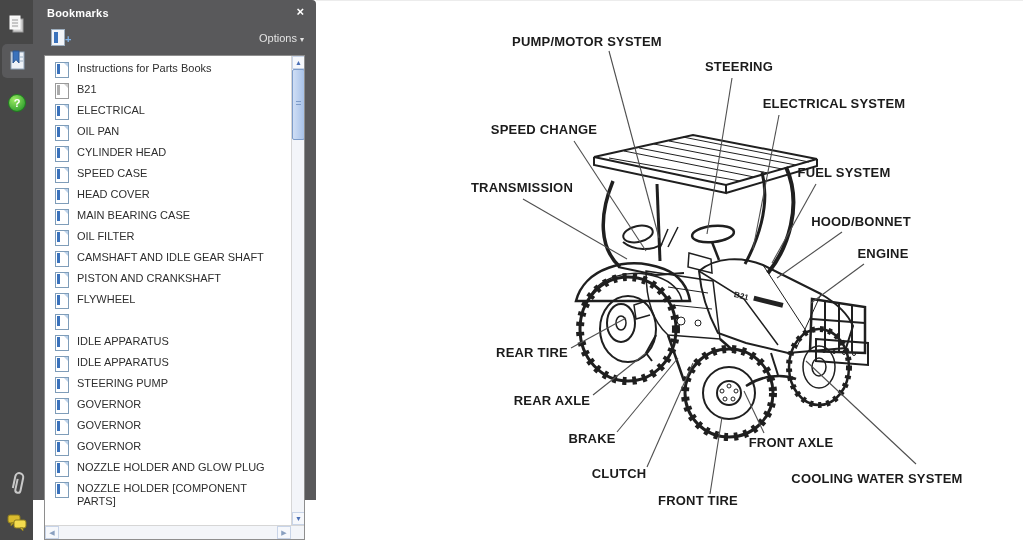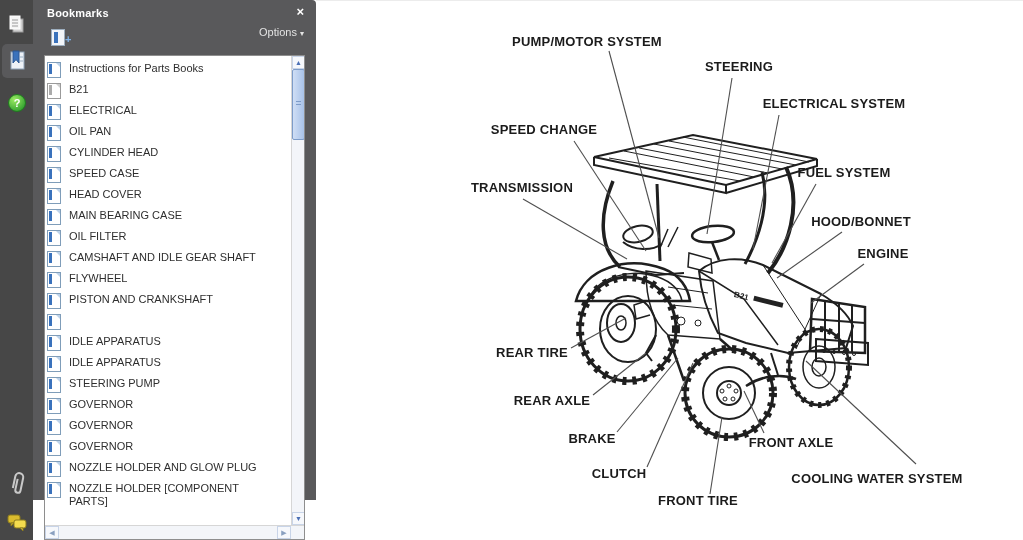--- a/index.html
+++ b/index.html
@@ -13,26 +13,26 @@
   
   .panel{position:absolute;left:33px;top:0;width:283px;height:500px;background:#59595b;border-radius:0 4px 0 0;}
   .panel-header{position:absolute;left:0;top:0;right:0;height:26px;}
   .panel-title{position:absolute;left:14px;top:7px;color:#fff;font-size:11px;font-weight:bold;letter-spacing:.2px;}
   .panel-close{position:absolute;right:12px;top:5px;color:#fff;font-size:13px;font-weight:bold;cursor:default;line-height:14px;}
   .panel-toolbar{position:absolute;left:0;top:26px;right:0;height:28px;}
   .newbm{position:absolute;left:18px;top:3px;width:22px;height:18px;}
   .newbm .pg{position:absolute;left:0;top:0;width:12px;height:15px;background:#f2f5f9;border:1px solid #9daebf;}
   .newbm .rib{position:absolute;left:2px;top:2px;width:4px;height:11px;background:#3a72bc;}
   .newbm .plus{position:absolute;left:14px;top:5px;color:#7fb2e8;font-size:11px;font-weight:bold;line-height:10px;}
-  .options{position:absolute;right:12px;top:0;color:#e3e3e3;font-size:11px;}
+  .options{position:absolute;right:12px;top:6px;color:#e3e3e3;font-size:11px;}
   .options .chev{font-size:8px;color:#e3e3e3;margin-left:3px;}
 
   
   .list{position:absolute;left:11px;top:55px;width:261px;height:485px;background:#fff;border:1px solid #8e8e8e;box-sizing:border-box;overflow:hidden;}
-  .list-content{position:absolute;left:0;top:0;right:13px;bottom:14px;overflow:hidden;padding:3px 0 0 2px;}
+  .list-content{position:absolute;left:0;top:0;right:13px;bottom:14px;overflow:hidden;padding:3px 0 0 10px;}
   .bm-row{display:flex;align-items:flex-start;padding:2.5px 0;}
   .bm-icon{position:relative;flex:0 0 12px;width:12px;height:14px;background:#fff;border:1px solid #7f9db9;margin-top:0px;}
   .bm-icon .rib{position:absolute;left:1px;top:1px;width:3px;height:10px;background:#3a72bc;}
   .bm-icon .fold{position:absolute;right:0;top:0;width:0;height:0;border-left:4px solid transparent;border-top:4px solid #bcd2ea;}
   .bm-icon.plain{border-color:#9a9a9a;}
   .bm-icon.plain .rib{background:#ababab;}
   .bm-icon.plain .fold{border-top-color:#cfcfcf;}
   .bm-label{font-size:11px;color:#2e2e2e;line-height:13.5px;padding-left:8px;max-width:200px;}
 
   
@@ -207,28 +207,28 @@
               <span class="rib"></span>
               <span class="fold"></span>
             </span>
             <span class="bm-label">CAMSHAFT AND IDLE GEAR SHAFT</span>
           </div>
           <div class="bm-row">
             <span class="bm-icon">
               <span class="rib"></span>
               <span class="fold"></span>
             </span>
+            <span class="bm-label">PISTON AND CRANKSHAFT</span>
+          </div>
+          <div class="bm-row">
+            <span class="bm-icon">
+              <span class="rib"></span>
+              <span class="fold"></span>
+            </span>
             <span class="bm-label">FLYWHEEL</span>
-          </div>
-          <div class="bm-row">
-            <span class="bm-icon">
-              <span class="rib"></span>
-              <span class="fold"></span>
-            </span>
-            <span class="bm-label">PISTON AND CRANKSHAFT</span>
           </div>
           <div class="bm-row">
             <span class="bm-icon">
               <span class="rib"></span>
               <span class="fold"></span>
             </span>
           </div>
           <div class="bm-row">
             <span class="bm-icon">
               <span class="rib"></span>

